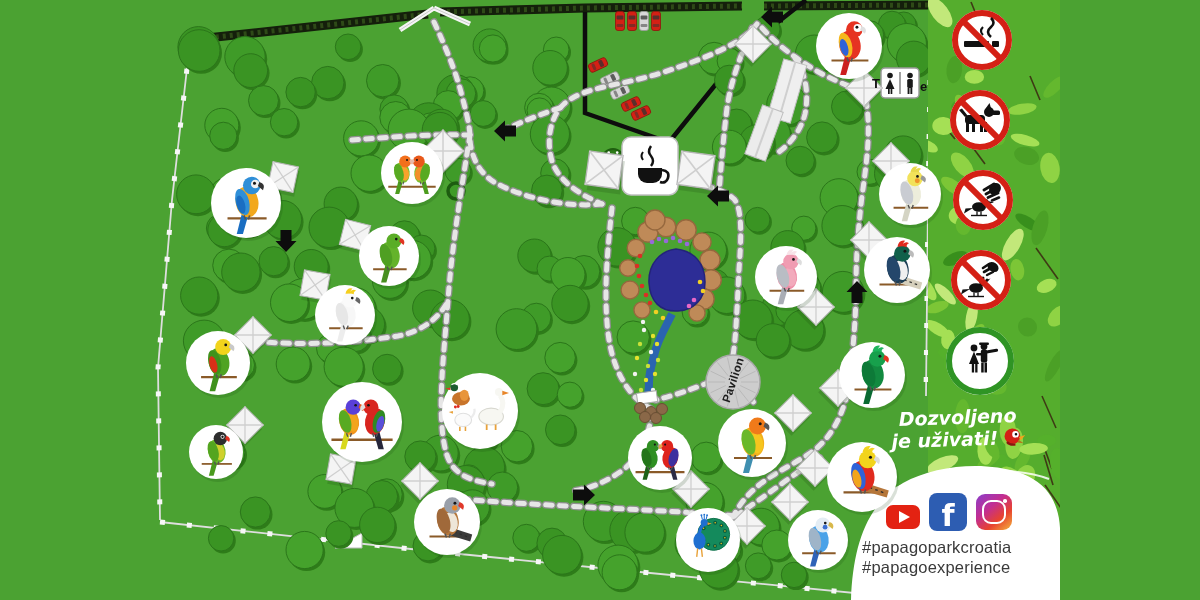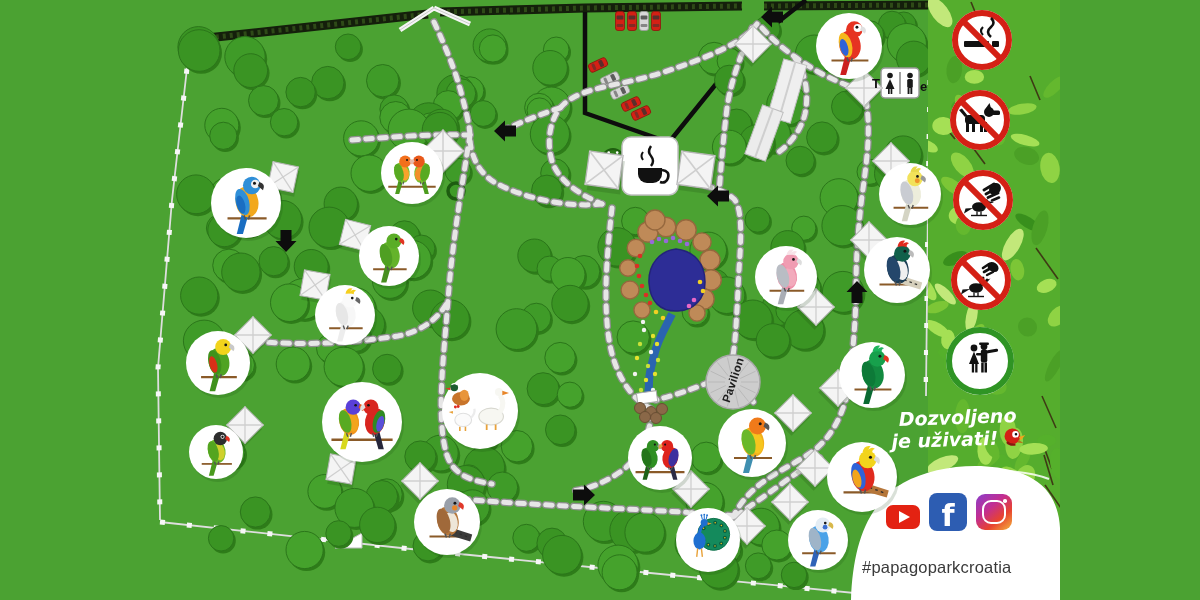--- a/index.html
+++ b/index.html
@@ -9,21 +9,21 @@
   .overlay{position:absolute;z-index:3;}
   .pavilion-label{left:703px;top:374px;width:60px;text-align:center;
     transform:rotate(-72deg);font-size:11.5px;font-weight:bold;color:#1c1c1c;letter-spacing:.3px;}
   .wc-letter{font-size:13px;font-weight:bold;color:#111;}
   #wc-l{left:872px;top:76px;} #wc-r{left:920px;top:79px;}
   .slogan{left:880px;top:406px;width:156px;text-align:center;color:#fff;
     font-family:"DejaVu Sans",sans-serif;font-style:italic;font-weight:bold;
     font-size:19px;line-height:22px;transform:rotate(-2deg);}
   .slogan .l2{white-space:nowrap;}
   .slogan svg{vertical-align:-6px;margin-left:3px;}
-  .hashtags{left:862px;top:558px;color:#3a3a3a;font-size:16.5px;line-height:19.5px;
+  .hashtags{left:862px;top:538px;color:#3a3a3a;font-size:16.5px;line-height:19.5px;
     letter-spacing:.2px;}
   .social{left:886px;top:493px;display:flex;align-items:center;gap:9px;}
   .yt{width:34px;height:24px;background:#e32212;border-radius:7px;display:flex;
       align-items:center;justify-content:center;margin-top:10px;}
   .yt i{display:block;width:0;height:0;border-left:11px solid #fff;
       border-top:6.5px solid transparent;border-bottom:6.5px solid transparent;margin-left:3px;}
   .fb{width:38px;height:38px;background:#2d5db2;border-radius:8px;color:#fff;
       font-family:"DejaVu Sans",sans-serif;font-weight:bold;font-size:30px;
       text-align:center;line-height:46px;overflow:hidden;}
   .ig{position:relative;width:36px;height:36px;border-radius:9px;
@@ -1304,14 +1304,15 @@
       </div>
     <div class="fb"><span>f</span></div>
     <div class="ig">
       <div class="ring"></div>
         <div class="dot"></div>
     </div>
   </div>
 
   <div class="overlay hashtags">
     <div>#papagoparkcroatia</div>
+    <div>#papagoexperience</div>
   </div>
 </div>
 
 </body></html>

